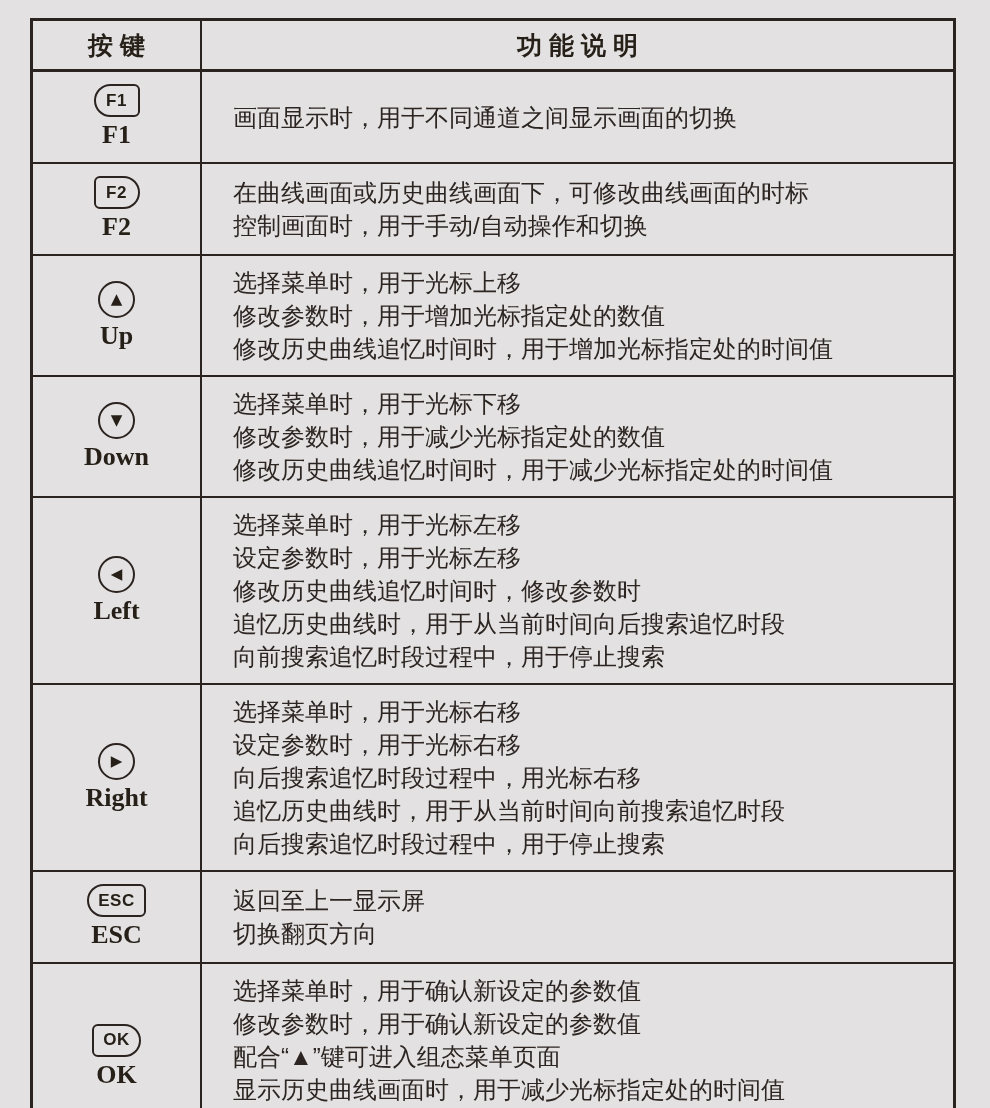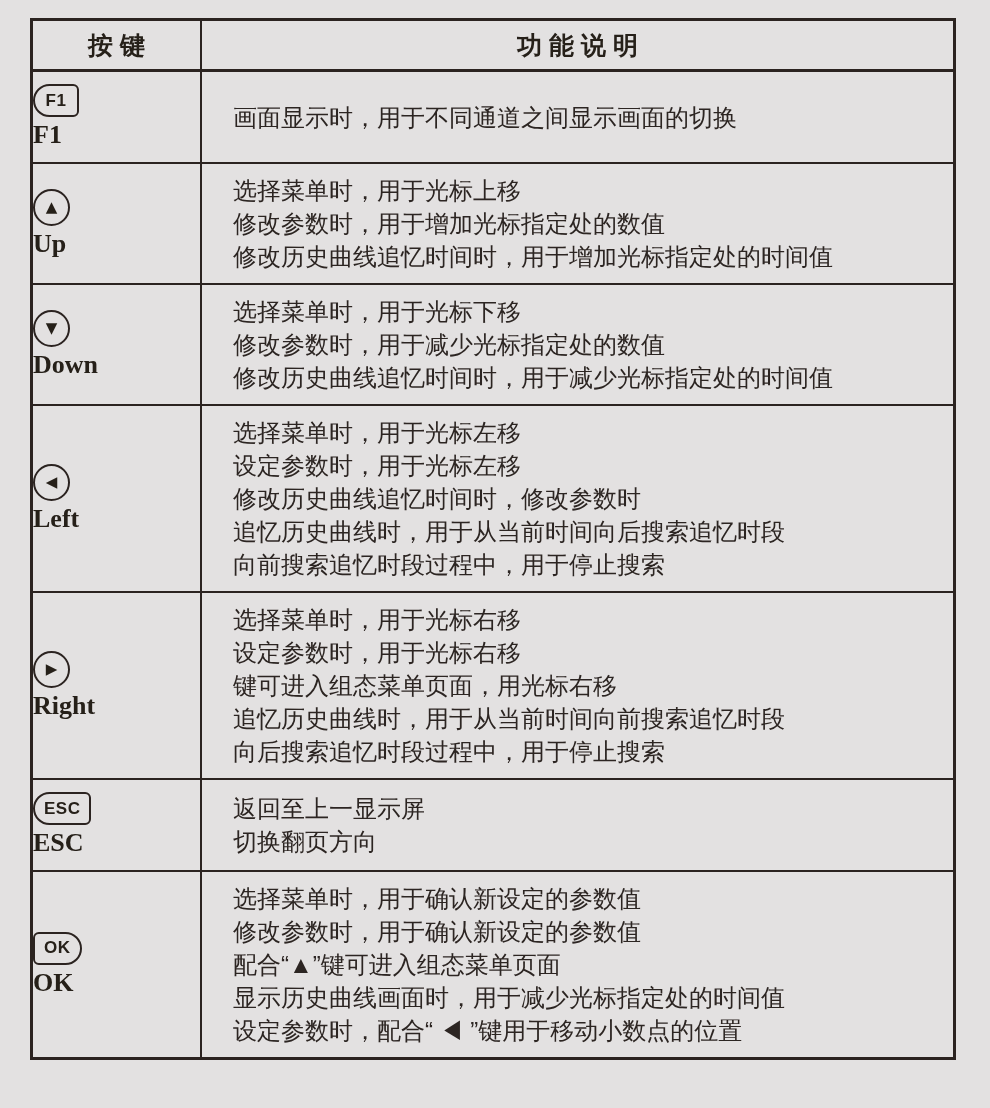--- a/index.html
+++ b/index.html
@@ -34,20 +34,21 @@
     font-size: 25px;
     font-weight: bold;
     color: #262019;
     letter-spacing: 7px;
     padding: 8px 0 7px 7px;
     text-align: center;
     border-bottom-width: 3px !important;
   }
   th.key-col { width: 160px; }
   td.keycell {
+    text-align: center;
     vertical-align: middle;
     padding: 12px 0;
   }
   td.desccell {
     vertical-align: middle;
     font-size: 24px;
     line-height: 33px;
     padding: 10px 14px 10px 31px;
     color: #2c2522;
     margin-top: 16px;
@@ -104,20 +105,27 @@
       </tr>
     </thead>
     <tbody>
         <tr>
           <td class="keycell"><span class="badge key-left">F1</span><span class="keylabel">F1</span></td>
           <td class="desccell">
             <div class="line">画面显示时，用于不同通道之间显示画面的切换</div>
           </td>
         </tr>
         <tr>
+          <td class="keycell"><span class="badge key-right">F2</span><span class="keylabel">F2</span></td>
+          <td class="desccell">
+            <div class="line">在曲线画面或历史曲线画面下，可修改曲线画面的时标</div>
+            <div class="line">控制画面时，用于手动/自动操作和切换</div>
+          </td>
+        </tr>
+        <tr>
           <td class="keycell"><span class="circle">▲</span><span class="keylabel">Up</span></td>
           <td class="desccell">
             <div class="line">选择菜单时，用于光标上移</div>
             <div class="line">修改参数时，用于增加光标指定处的数值</div>
             <div class="line">修改历史曲线追忆时间时，用于增加光标指定处的时间值</div>
           </td>
         </tr>
         <tr>
           <td class="keycell"><span class="circle">▼</span><span class="keylabel">Down</span></td>
           <td class="desccell">
@@ -134,21 +142,21 @@
             <div class="line">修改历史曲线追忆时间时，修改参数时</div>
             <div class="line">追忆历史曲线时，用于从当前时间向后搜索追忆时段</div>
             <div class="line">向前搜索追忆时段过程中，用于停止搜索</div>
           </td>
         </tr>
         <tr>
           <td class="keycell"><span class="circle">▶</span><span class="keylabel">Right</span></td>
           <td class="desccell">
             <div class="line">选择菜单时，用于光标右移</div>
             <div class="line">设定参数时，用于光标右移</div>
-            <div class="line">键可进入组态菜单页面，用光标右移</div>
+            <div class="line">向后搜索追忆时段过程中，用光标右移</div>
             <div class="line">追忆历史曲线时，用于从当前时间向前搜索追忆时段</div>
             <div class="line">向后搜索追忆时段过程中，用于停止搜索</div>
           </td>
         </tr>
         <tr>
           <td class="keycell"><span class="badge key-left">ESC</span><span class="keylabel">ESC</span></td>
           <td class="desccell">
             <div class="line">返回至上一显示屏</div>
             <div class="line">切换翻页方向</div>
           </td>

